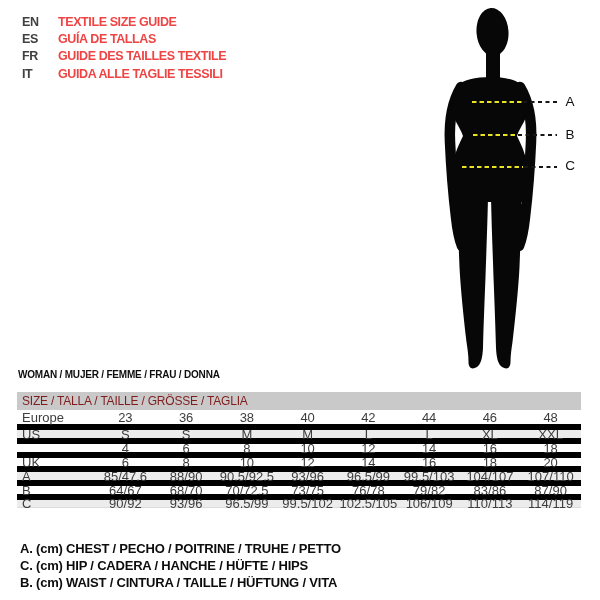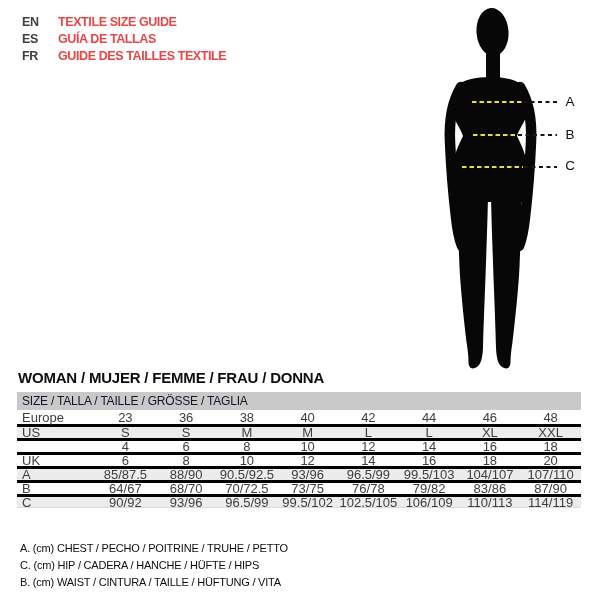--- a/index.html
+++ b/index.html
@@ -15,55 +15,59 @@
 
   
   .figure { position:absolute; left:437px; top:7px; width:140px; height:365px; }
   .figure svg { width:100%; height:100%; display:block; }
   .marker-label { position:absolute; width:16px; text-align:center; font-size:13.5px; color:#101010; }
   .marker-a { left:562px; top:94px; }
   .marker-b { left:562px; top:127px; }
   .marker-c { left:562px; top:158px; }
 
   
-  .woman-title { position:absolute; left:18px; top:369px; font-weight:700; font-size:15px;
+  .woman-title { position:absolute; left:18px; top:369px; font-weight:700; font-size:10px;
                  letter-spacing:-0.2px; color:#0d0d0d; white-space:nowrap; }
   .size-table { position:absolute; left:17px; top:392px; width:564px; }
   .table-header { height:18px; background:#c9c9c9; display:flex; align-items:center;
-                  padding-left:5px; font-size:12px; letter-spacing:-0.2px; color:#0f172a; }
+                  padding-left:5px; font-size:12px; letter-spacing:-0.2px; color:#7f1d1d; }
   .t-row { display:flex; align-items:center; height:14px; box-sizing:border-box;
            font-size:13px; color:#3d3d3d; }
-  .t-row + .t-row { border-top:3px solid #000000; }
+  .t-row + .t-row { border-top:6px solid #000000; }
   .t-row:last-child { border-bottom:1px solid #dcdcdc; }
   .t-row.shaded { background:#ececec; }
   .t-label { width:78px; padding-left:5px; box-sizing:border-box; }
   .t-cell { flex:1; text-align:center; }
 
   
   .legend { position:absolute; left:20px; top:540px; }
-  .legend-line { font-weight:400; font-size:11px; line-height:17.2px; letter-spacing:-0.2px;
+  .legend-line { font-weight:700; font-size:13px; line-height:17.2px; letter-spacing:-0.2px;
                  color:#0d0d0d; white-space:nowrap; }
 </style>
 </head>
 <body>
 
 <div class="stage" style="background: rgb(255, 255, 255);">
 
   <div class="lang-block" id="lang-block">
       <div class="lang-row">
     <span class="lang-code">EN</span>
     <span class="lang-text">TEXTILE SIZE GUIDE</span>
   </div>
       <div class="lang-row">
     <span class="lang-code">ES</span>
     <span class="lang-text">GUÍA DE TALLAS</span>
   </div>
       <div class="lang-row">
     <span class="lang-code">FR</span>
     <span class="lang-text">GUIDE DES TAILLES TEXTILE</span>
+  </div>
+      <div class="lang-row">
+    <span class="lang-code">IT</span>
+    <span class="lang-text">GUIDA ALLE TAGLIE TESSILI</span>
   </div>
     </div>
 
   <div class="figure">
     <svg viewBox="0 0 280 730">
       <g class="sil" fill="#070707" stroke="none">
         <ellipse cx="111" cy="50" rx="32" ry="48" transform="rotate(-4 111 50)"></ellipse>
         <rect x="98" y="72" width="28" height="78"></rect>
         <path d="M42,158 C56,134 158,134 170,158 C178,172 180,182 182,196
                  C183,224 166,238 160,258 C172,282 180,302 181,324
@@ -134,21 +138,21 @@
           <span class="t-cell">8</span>
           <span class="t-cell">10</span>
           <span class="t-cell">12</span>
           <span class="t-cell">14</span>
           <span class="t-cell">16</span>
           <span class="t-cell">18</span>
           <span class="t-cell">20</span>
         </div>
         <div class="t-row shaded" style="background: rgb(236, 236, 236);">
     <span class="t-label">A</span>
-  <span class="t-cell">85/87.5</span>
+  <span class="t-cell">85/47.6</span>
           <span class="t-cell">88/90</span>
           <span class="t-cell">90.5/92.5</span>
           <span class="t-cell">93/96</span>
           <span class="t-cell">96.5/99</span>
           <span class="t-cell">99.5/103</span>
           <span class="t-cell">104/107</span>
           <span class="t-cell">107/110</span>
         </div>
         <div class="t-row">
     <span class="t-label">B</span>

